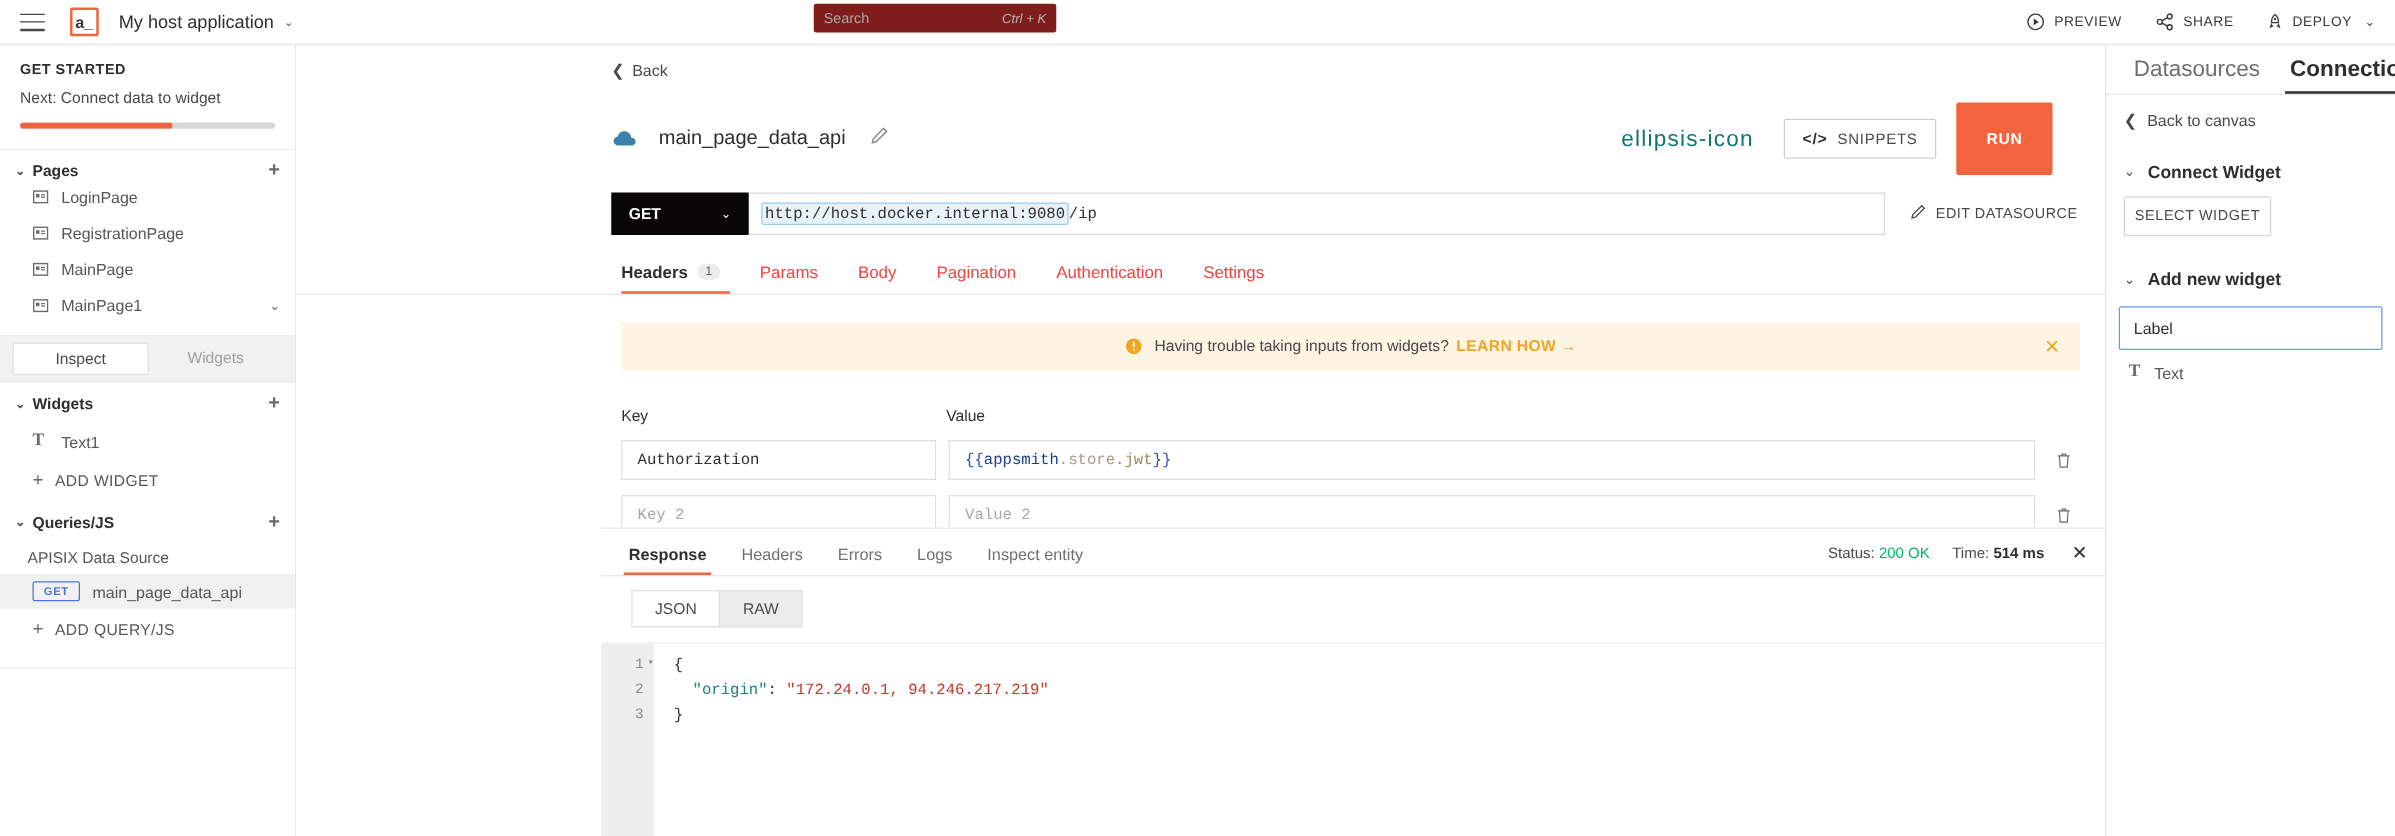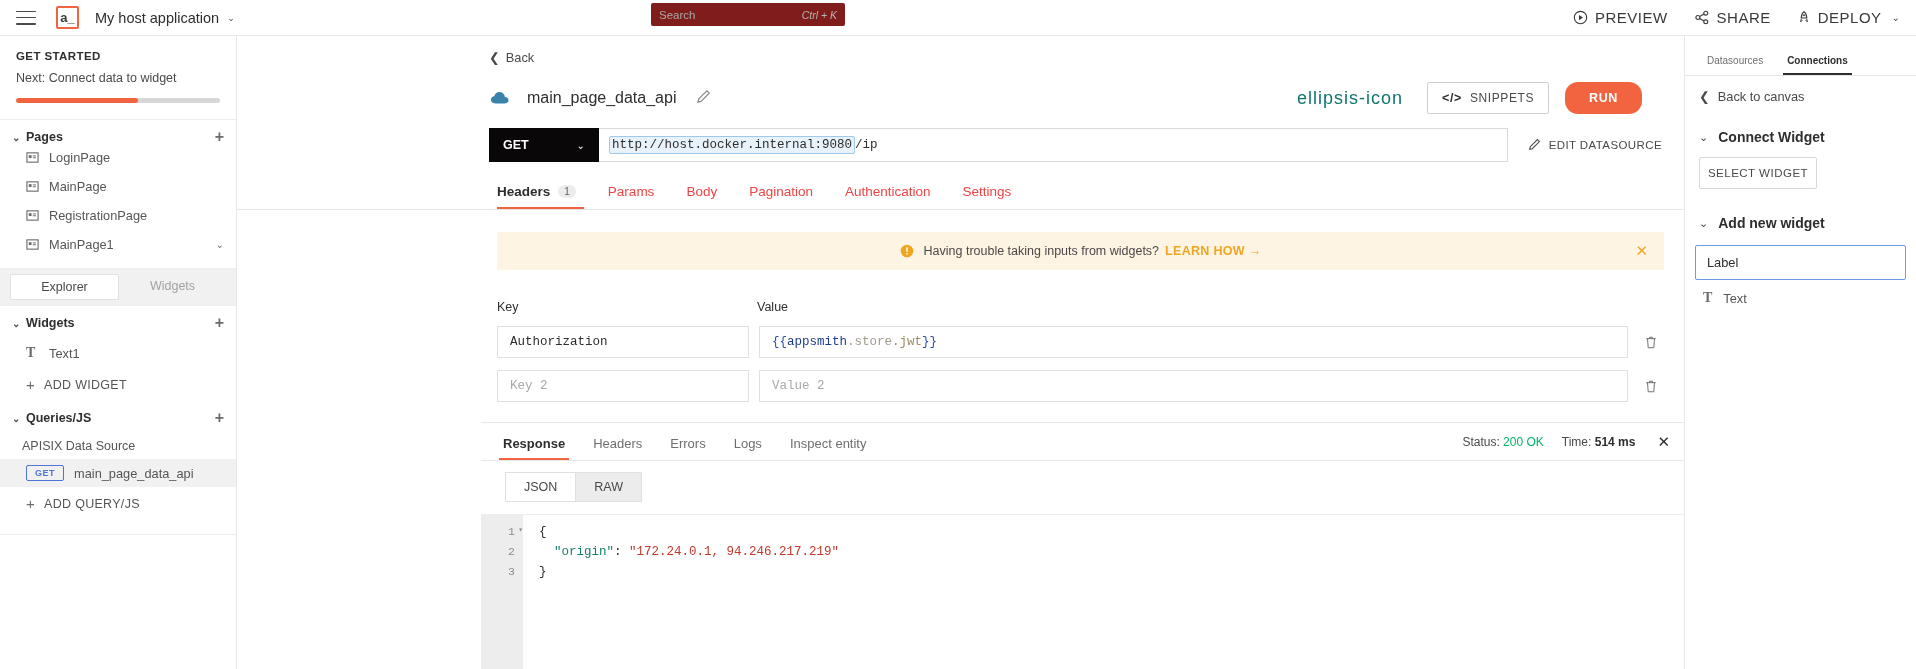--- a/index.html
+++ b/index.html
@@ -32,21 +32,21 @@
   .caret-down { margin-left: 8px; font-size: 9px; color: #4b4848; }
   .searchbox {
     position: absolute; left: 651px; top: 3px;
     width: 194px; height: 23px;
     background: #7f1d1d; border-radius: 2px;
     display: flex; align-items: center; padding: 0 8px;
     font-size: 11.5px; color: #a9a7a7;
   }
   .searchbox .kbd { margin-left: auto; font-size: 10.5px; color: #b6b4b4; font-style: italic; }
   .top-actions { margin-left: auto; display: flex; align-items: center; gap: 26px; }
-  .top-action { display: flex; align-items: center; gap: 7px; font-size: 15px; letter-spacing: .5px; color: #393939; cursor: pointer; }
+  .top-action { display: flex; align-items: center; gap: 7px; font-size: 11px; letter-spacing: .5px; color: #393939; cursor: pointer; }
   .top-action svg { display: block; }
   .deploy-caret { font-size: 10px; color: #4b4848; margin-left: -16px; }
 
   
   .body { display: flex; flex: 1; min-height: 0; }
 
   
   .sidebar {
     width: 237px; min-width: 237px;
     border-right: 1px solid #e7e7e7;
@@ -100,22 +100,22 @@
   .dots { font-size: 18px; color: #0f766e; letter-spacing: 1px; cursor: pointer; padding: 0 8px; }
   .snippets-btn {
     display: flex; align-items: center; gap: 8px;
     border: 1px solid #cfcfcf; border-radius: 2px;
     padding: 8px 14px; font-size: 12px; letter-spacing: .6px; color: #4b4848;
     background: #fff; cursor: pointer;
   }
   .snippets-btn .code { font-weight: 700; color: #302d2d; font-size: 12.5px; }
   .run-btn {
     background: #f1643f; color: #fff; border: none;
-    padding: 9px 24px; font-size: 12.5px; font-weight: 700; letter-spacing: .6px;
-    border-radius: 13px; cursor: pointer; font-family: inherit;
+    padding: 22px 24px; font-size: 12.5px; font-weight: 700; letter-spacing: .6px;
+    border-radius: 2px; cursor: pointer; font-family: inherit;
   }
 
   .urlrow { display: flex; align-items: center; padding: 14px 0 0 252px; }
   .method-select {
     width: 110px; height: 34px; background: #090707; color: #fff;
     display: flex; align-items: center; justify-content: space-between;
     padding: 0 14px; font-size: 12.5px; font-weight: 700; cursor: pointer;
   }
   .method-select .mc { font-size: 10px; font-weight: 400; }
   .urlfield {
@@ -189,21 +189,21 @@
   .j-key { color: #1a7f6e; }
   .j-str { color: #c0392b; }
 
   
   .rightpanel {
     width: 232px; min-width: 232px;
     border-left: 1px solid #e7e7e7; background: #fff;
     display: flex; flex-direction: column;
   }
   .rp-tabs { display: flex; align-items: flex-end; height: 40px; padding: 0 0 0 10px; border-bottom: 1px solid #e7e7e7; }
-  .rp-tab { padding: 0 12px 9px; font-size: 10px; color: #716e6e; cursor: pointer; position: relative; }
+  .rp-tab { padding: 0 12px 9px; font-size: 18px; color: #716e6e; cursor: pointer; position: relative; }
   .rp-tab.sel { color: #302d2d; font-weight: 600; }
   .rp-tab.sel::after { content: ""; position: absolute; left: 8px; right: 8px; bottom: 0; height: 2.5px; background: #302d2d; }
   .rp-back { display: flex; align-items: center; gap: 8px; padding: 13px 14px; font-size: 12.8px; color: #4b4848; cursor: pointer; }
   .rp-sec { display: flex; align-items: center; gap: 10px; padding: 12px 14px 8px; font-size: 14px; font-weight: 700; color: #302d2d; cursor: pointer; }
   .rp-sec .chv { font-size: 11px; font-weight: 400; color: #4b4848; }
   .sel-widget-btn {
     margin: 4px 14px 0; border: 1px solid #d7d7d7; background: #fff;
     padding: 9px 0; width: 118px; font-size: 11.5px; letter-spacing: .5px;
     color: #4b4848; cursor: pointer; font-family: inherit; border-radius: 2px;
   }
@@ -302,49 +302,49 @@
         </div>
         <div class="tree-item">
           <span class="tgly">
             <svg width="13" height="13" viewBox="0 0 14 14">
                 <rect x="1" y="2" width="12" height="10" fill="none" stroke="#6b6b6b" stroke-width="1.2"></rect>
                 <rect x="3" y="4.5" width="3" height="3" fill="#6b6b6b"></rect>
                 <rect x="7.3" y="4.8" width="3.5" height="1" fill="#6b6b6b"></rect>
                 <rect x="7.3" y="6.8" width="3.5" height="1" fill="#6b6b6b"></rect>
               </svg>
           </span>
-          <span>MainPage</span>
+          <span>RegistrationPage</span>
         </div>
         <div class="tree-item">
           <span class="tgly">
             <svg width="13" height="13" viewBox="0 0 14 14">
                 <rect x="1" y="2" width="12" height="10" fill="none" stroke="#6b6b6b" stroke-width="1.2"></rect>
                 <rect x="3" y="4.5" width="3" height="3" fill="#6b6b6b"></rect>
                 <rect x="7.3" y="4.8" width="3.5" height="1" fill="#6b6b6b"></rect>
                 <rect x="7.3" y="6.8" width="3.5" height="1" fill="#6b6b6b"></rect>
               </svg>
           </span>
-          <span>RegistrationPage</span>
+          <span>MainPage</span>
         </div>
         <div class="tree-item">
           <span class="tgly">
             <svg width="13" height="13" viewBox="0 0 14 14">
                 <rect x="1" y="2" width="12" height="10" fill="none" stroke="#6b6b6b" stroke-width="1.2"></rect>
                 <rect x="3" y="4.5" width="3" height="3" fill="#6b6b6b"></rect>
                 <rect x="7.3" y="4.8" width="3.5" height="1" fill="#6b6b6b"></rect>
                 <rect x="7.3" y="6.8" width="3.5" height="1" fill="#6b6b6b"></rect>
               </svg>
           </span>
           <span>MainPage1</span>
           <span class="tail-chev">⌄</span>
         </div>
       </div>
 
       <div class="tabswitch">
-        <div class="sel">Explorer</div>
+        <div class="sel">Inspect</div>
         <div>Widgets</div>
       </div>
 
       <div class="section-head">
         <span class="chev">⌄</span>
         <span>Widgets</span>
         <span class="plus">+</span>
       </div>
       <div class="tree-item">
         <span class="tgly t-glyph">T</span>

